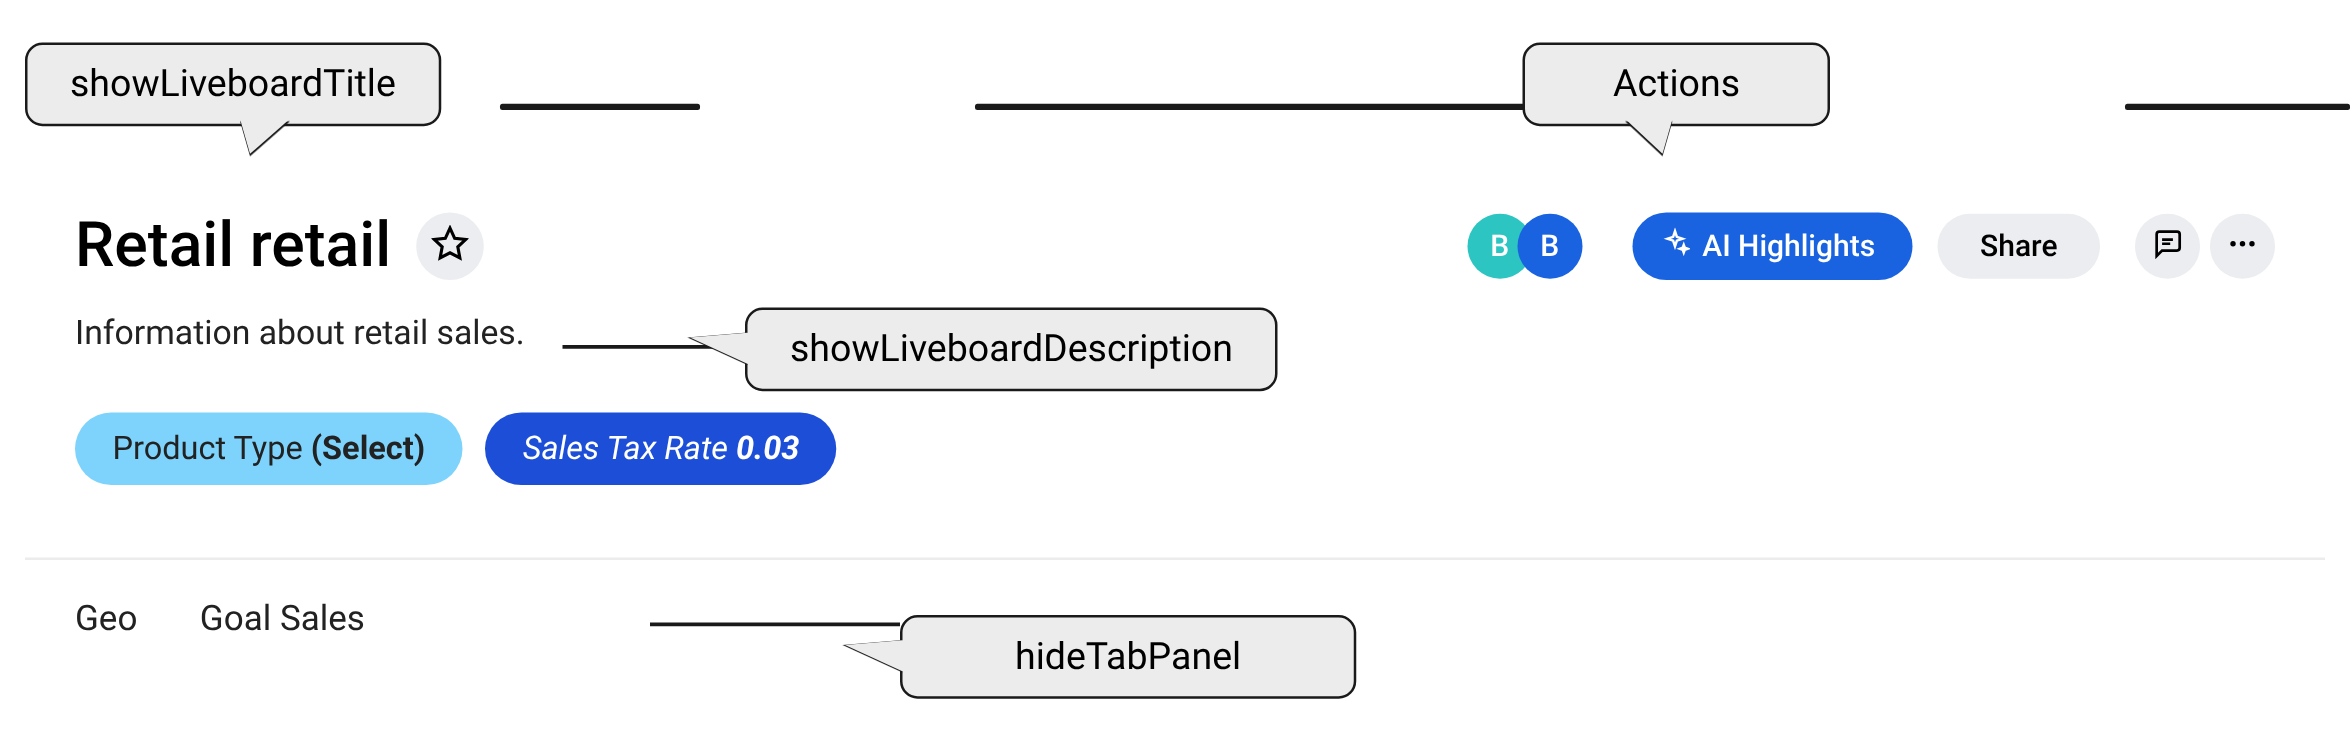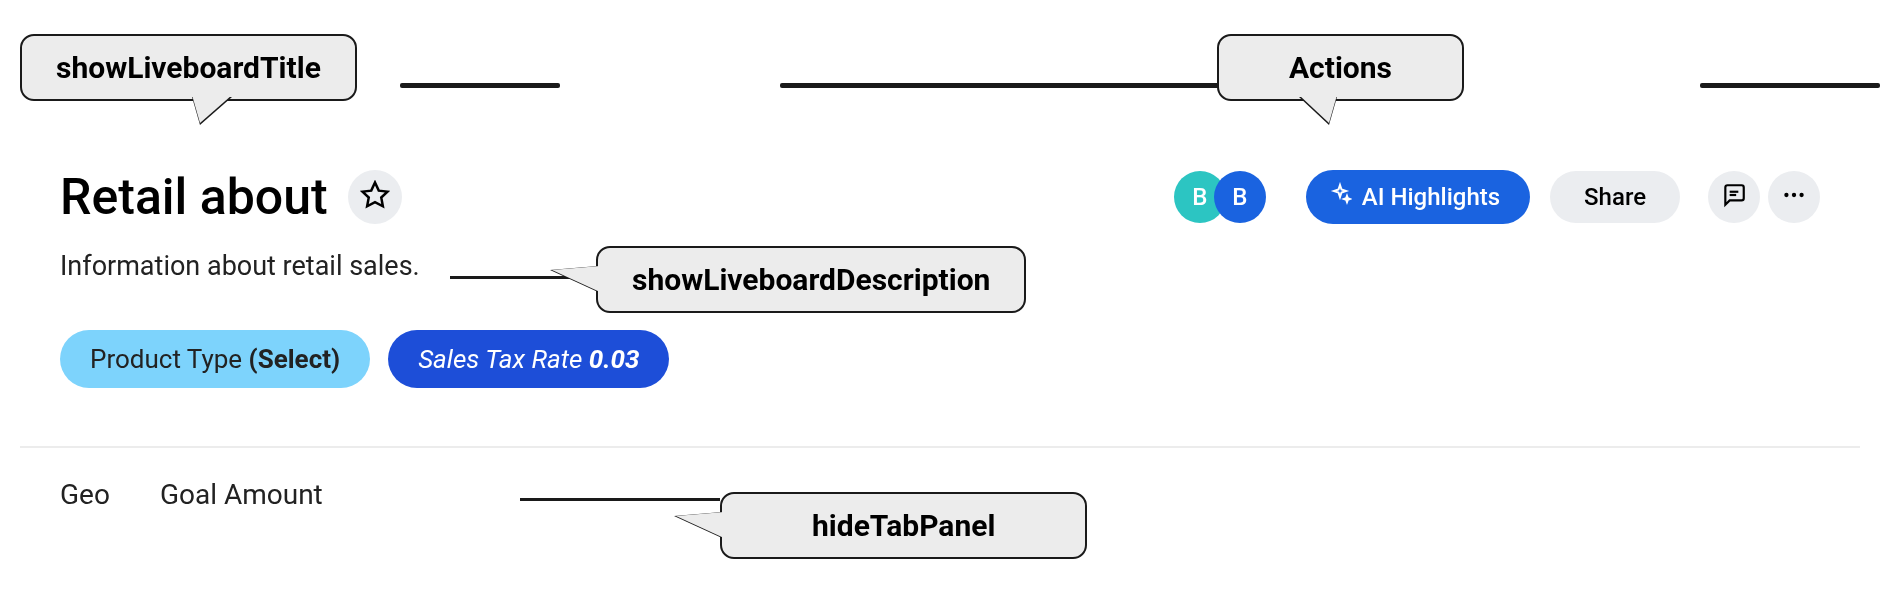--- a/index.html
+++ b/index.html
@@ -23,21 +23,21 @@
   }
   .top-line .seg { position:absolute; height:5px; background:#1a1a1a; border-radius:2px; }
 
   
   .callout {
     position: absolute;
     background: #ececec;
     border: 2px solid #1a1a1a;
     border-radius: 14px;
     padding: 14px 34px;
-    font-weight: 700;
+    font-weight: 400;
     font-size: 30px;
     color: #000;
     z-index: 20;
   }
   .callout .tail {
     position: absolute;
     width: 0; height: 0;
   }
   .callout.title-callout { top: 34px; left: 20px; }
   .callout.title-callout .tail {
@@ -206,21 +206,21 @@
   <div class="tail"></div>
 </div>
 <div class="conn" style="top:276px; left:450px; width:130px;"></div>
 <div class="callout tabs-callout">
   <span>hideTabPanel</span>
   <div class="tail"></div>
 </div>
 <div class="conn" style="top:498px; left:520px; width:200px;"></div>
 
 <div class="header-row">
-  <div class="title">Retail about</div>
+  <div class="title">Retail retail</div>
   <div class="star-btn">
     <span>
       <svg viewBox="0 0 24 24" fill="none" stroke="#000" stroke-width="2">
         <polygon points="12 2 15 8.5 22 9.3 17 14 18.3 21 12 17.8 5.7 21 7 14 2 9.3 9 8.5 12 2"></polygon>
       </svg>
     </span>
   </div>
 
   <div class="spacer"></div>
 
@@ -274,14 +274,14 @@
   <div class="chip dark">
     <span>Sales Tax Rate</span>
     <b>0.03</b>
   </div>
 </div>
 
 <div class="divider"></div>
 
 <div class="tabs">
   <div class="tab">Geo</div>
-  <div class="tab">Goal Amount</div>
+  <div class="tab">Goal Sales</div>
 </div>
 
 </body></html>

